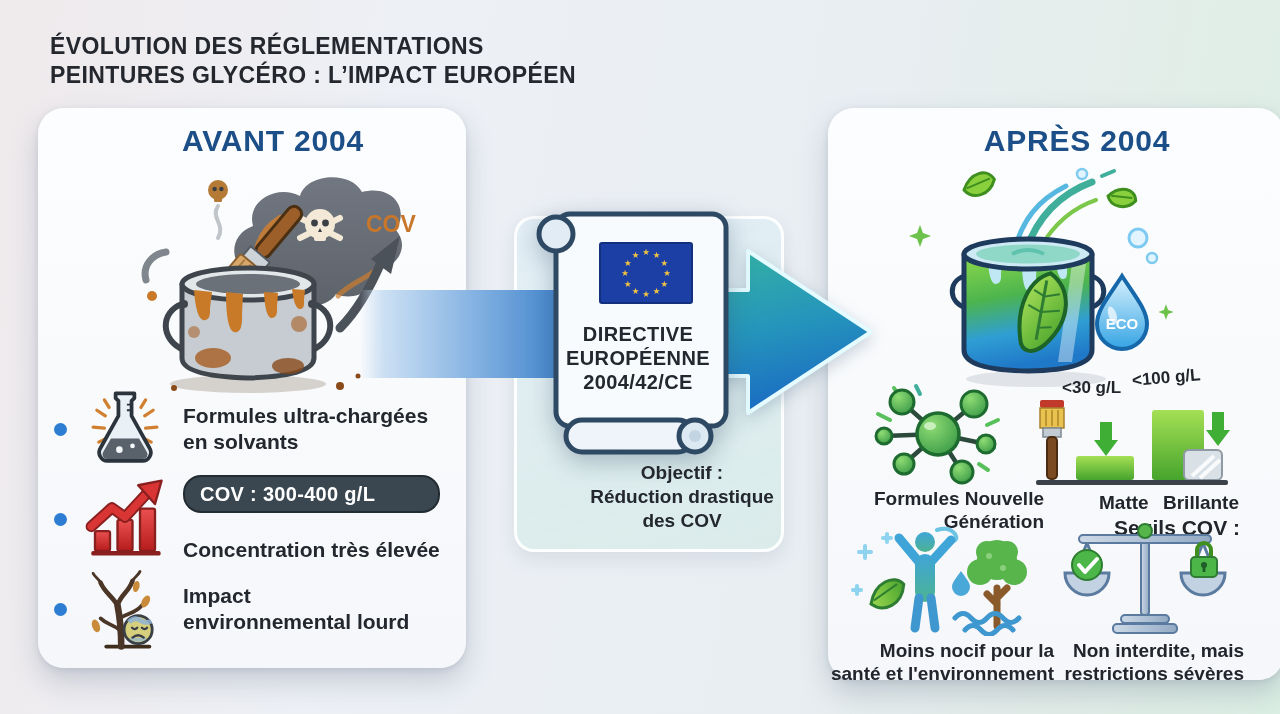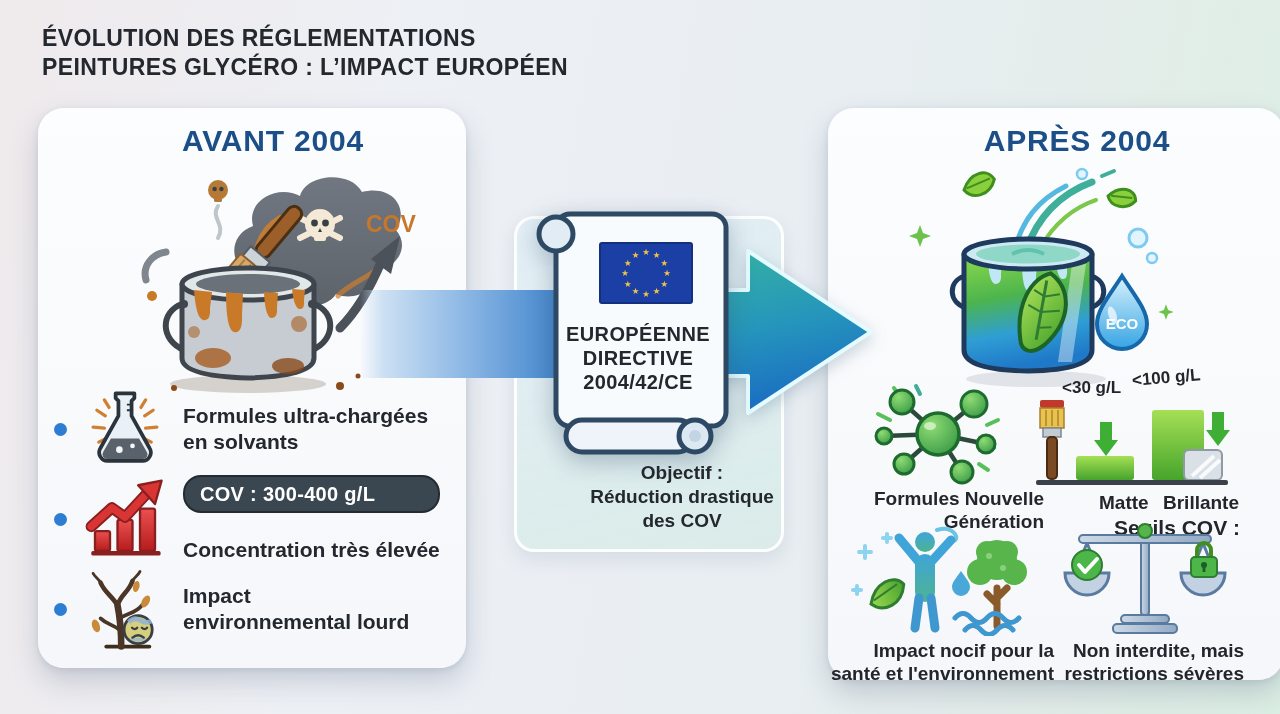--- a/index.html
+++ b/index.html
@@ -6,21 +6,21 @@
   body{
     font-family:"Liberation Sans","DejaVu Sans",sans-serif;
     background:#e9edf2;
   }
   .stage{
     position:relative;width:1280px;height:714px;overflow:hidden;
     background:linear-gradient(100deg,#efeaec 0%,#edf0f5 30%,#e9eef3 60%,#e3ede9 82%,#dcefe4 100%);
   }
   
   .title{
-    position:absolute;left:42px;top:24px;margin:0;
+    position:absolute;left:42px;top:24px;margin:8px;
     font-size:23px;font-weight:800;color:#24282e;letter-spacing:.4px;line-height:1.28;
   }
   .title span{display:block;}
   
   .panel{
     position:absolute;border-radius:26px;
     background:linear-gradient(180deg,#fcfdfe 0%,#f5f7fa 100%);
     box-shadow:0 14px 28px rgba(110,122,145,.30),0 2px 6px rgba(110,122,145,.18);
     z-index:2;
   }
@@ -280,22 +280,22 @@
           <text x="103.5" y="83.2">★</text>
           <text x="95.8" y="75.5">★</text>
         <text x="93" y="65">★</text>
           <text x="95.8" y="54.5">★</text>
           <text x="103.5" y="46.8">★</text>
       </g>
     </g>
   </svg>
 
   <div class="directive-text">
+    <span>DIRECTIVE</span>
     <span>EUROPÉENNE</span>
-    <span>DIRECTIVE</span>
     <span>2004/42/CE</span>
   </div>
 
   <div class="objective-text">
     <span>Objectif :</span>
     <span>Réduction drastique</span>
     <span>des COV</span>
   </div>
 
   <section class="panel right-panel">
@@ -491,21 +491,21 @@
             <circle cx="148" cy="32" r="3" fill="#8ad07c"></circle>
               <circle cx="162" cy="44" r="3" fill="#8ad07c"></circle>
           </g>
           <g stroke="#3f97cf" stroke-width="5" fill="none" stroke-linecap="round">
             <path d="M114,94 q8,-9 16,0 q8,9 16,0 q8,-9 16,0 q8,9 16,0"></path>
             <path d="M124,106 q8,-9 16,0 q8,9 16,0 q8,-9 16,0"></path>
           </g>
         </svg>
       </div>
       <div class="rp-text">
-        <span>Impact nocif pour la</span>
+        <span>Moins nocif pour la</span>
         <span>santé et l'environnement</span>
       </div>
     </div>
 
     <div class="rp-col col-restrict">
       <div class="icon-box">
         <svg width="176" height="122" viewBox="0 0 176 122">
           <defs>
             <linearGradient id="sg" x1="0" y1="0" x2="1" y2="0">
               <stop offset="0" stop-color="#cdd9e6"></stop>

